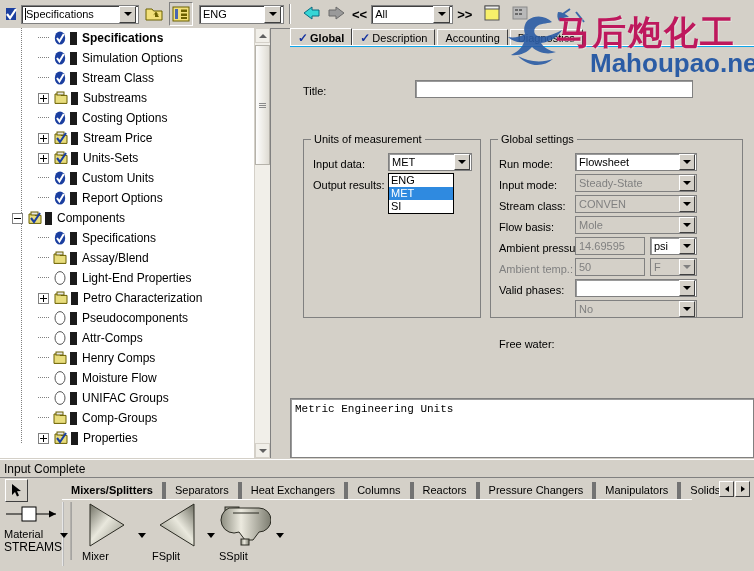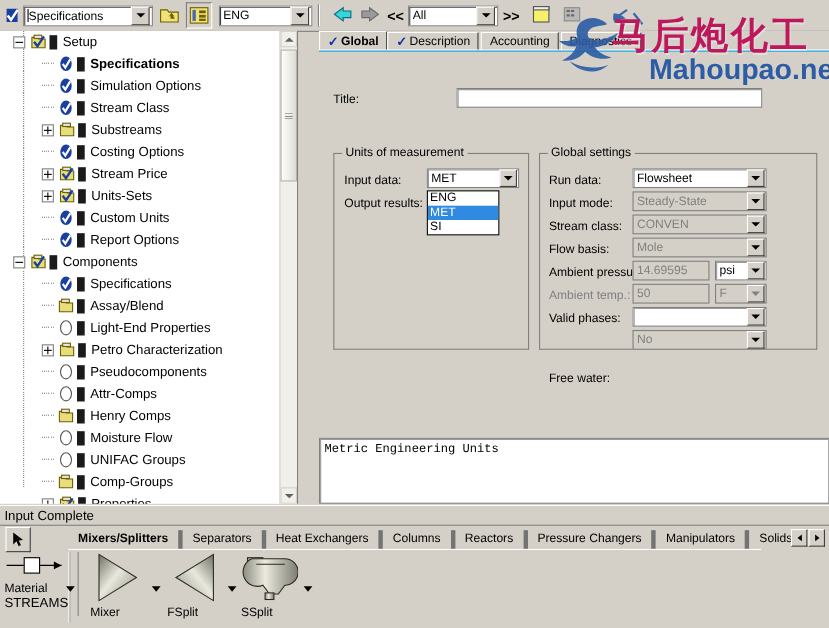--- a/index.html
+++ b/index.html
@@ -301,31 +301,20 @@
         <rect x="5" y="9" width="3" height="2" fill="#6a6a6a"></rect>
         <rect x="9" y="9" width="3" height="2" fill="#6a6a6a"></rect>
       </svg>
     </span>
   </div>
 
   <div class="treepanel">
     <div class="vline" style="left:21px;top:0;height:415px;"></div>
     <div class="treeinner" id="tree-root">
         <div class="trow">
-          <span style="width: 12px; flex: 0 0 auto;"></span>
-          <span class="pmbox"></span>
-          <span class="sicon"><svg width="16" height="16" viewBox="0 0 16 16">
-              <path d="M2 4 h5 l1 1.4 h6 v8 h-12 z" fill="#e8dd7d" stroke="#6b6000"></path>
-              <rect x="4" y="2" width="7" height="3" fill="#e6e6e6" stroke="#6b6000"></rect>
-              <path d="M4 8 l3 4 l6 -9" stroke="#1b3fa0" stroke-width="2.1" fill="none"></path>
-            </svg></span>
-          <span class="blackbar"></span>
-          <span class="tlabel">Setup</span>
-        </div>
-        <div class="trow">
           <span style="width: 38px; flex: 0 0 auto;"></span>
           <span class="dots"></span>
           <span class="sicon"><svg width="16" height="16" viewBox="0 0 16 16">
               <ellipse cx="8" cy="8" rx="5.2" ry="6.6" fill="#1b3fa0"></ellipse>
               <path d="M5 8 l2.4 3.4 l4.4 -7.4" stroke="#fff" stroke-width="2" fill="none"></path>
             </svg></span>
           <span class="blackbar"></span>
           <span class="tlabel b">Specifications</span>
         </div>
         <div class="trow">
@@ -583,21 +572,21 @@
       <div class="droplist" style="left:98px;top:126px;width:66px;">
         <div class="dlitem">ENG</div>
         <div class="dlitem sel">MET</div>
         <div class="dlitem">SI</div>
       </div>
 
       <div class="gbox" style="left:200px;top:92px;width:251px;height:177px;">
         <span class="glabel">Global settings</span>
       </div>
       <div id="global-rows">
-          <div class="fieldlabel" style="position: absolute; left: 209px; top: 111px;">Run data:</div>
+          <div class="fieldlabel" style="position: absolute; left: 209px; top: 111px;">Run mode:</div>
           <div class="field" style="position: absolute; left: 285px; top: 106px; width: 122px;">
             <span class="fv">Flowsheet</span>
             <span class="db">
               <span class="caret"></span>
             </span>
           </div>
           <div class="fieldlabel" style="position: absolute; left: 209px; top: 132px;">Input mode:</div>
           <div class="field disabled" style="position: absolute; left: 285px; top: 127px; width: 122px;">
             <span class="fv">Steady-State</span>
             <span class="db">

